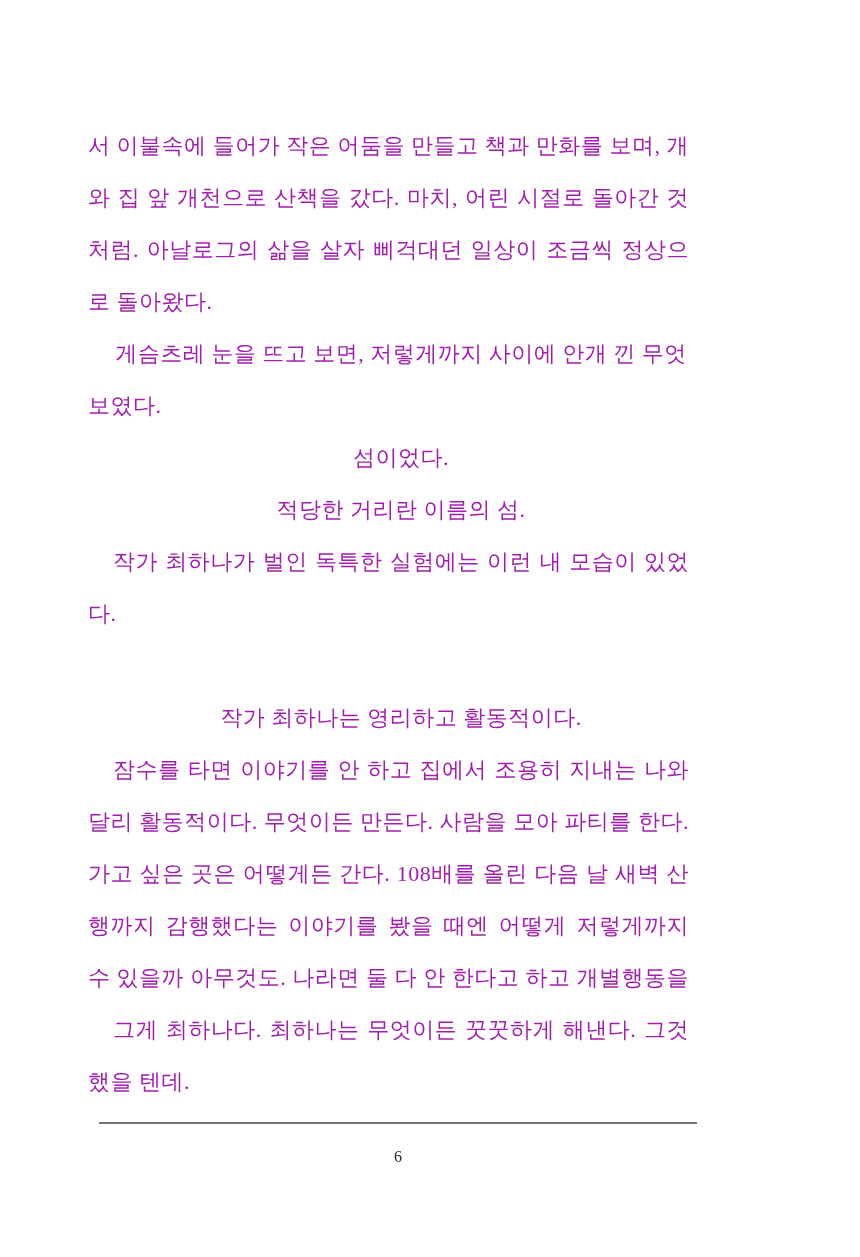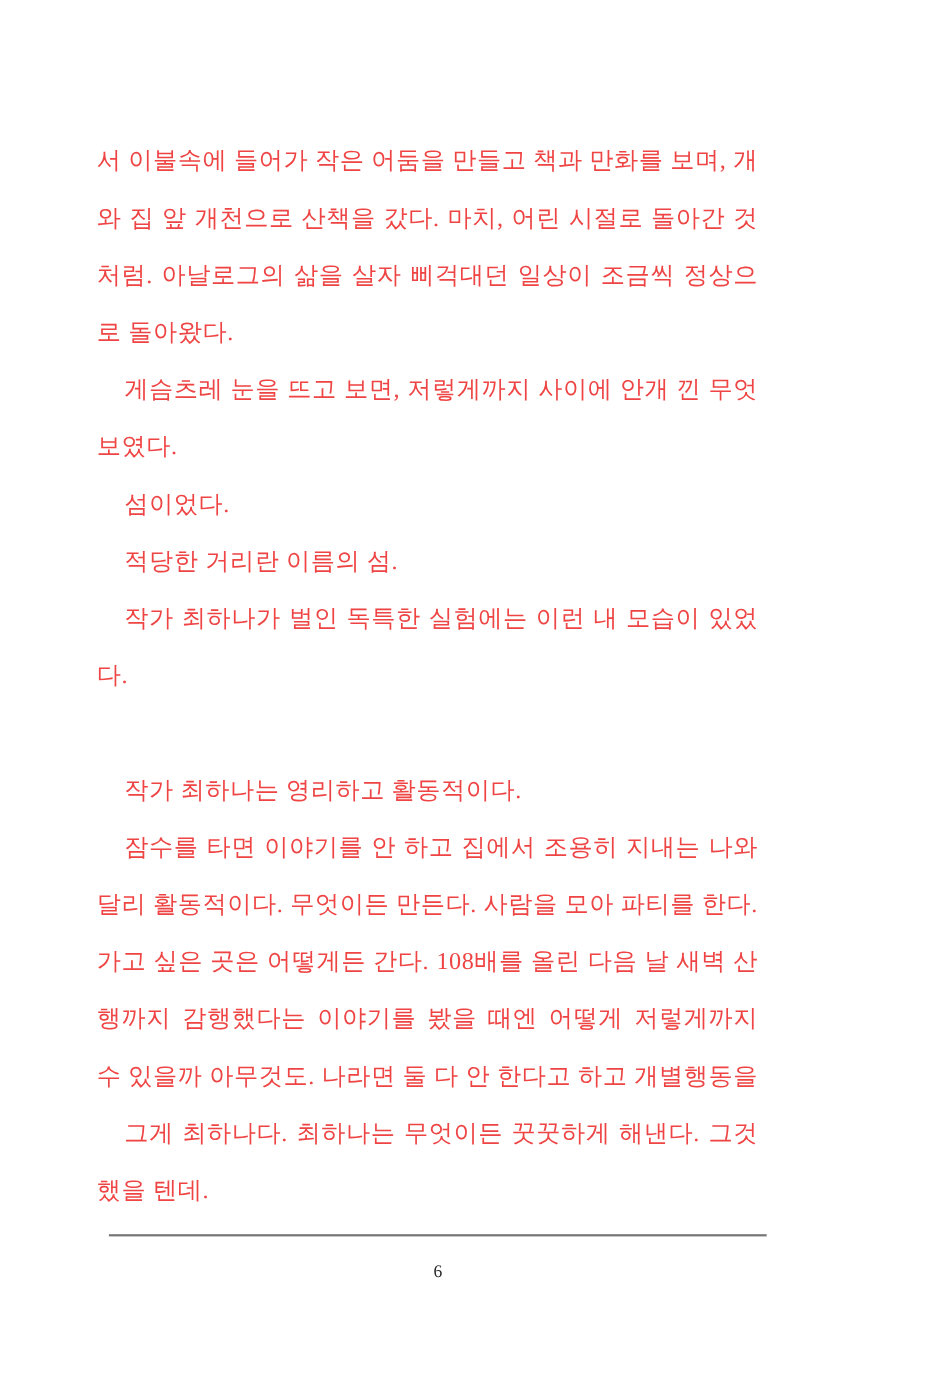--- a/index.html
+++ b/index.html
@@ -22,33 +22,34 @@
   .text-block {
     position: absolute;
     left: 88px;
     top: 120px;
     width: 601px;
   }
   .line {
     height: 52px;
     line-height: 52px;
     font-size: 22px;
-    color: #ef4444;
+    color: #a21caf;
     letter-spacing: 0.5px;
     white-space: normal;
     overflow: hidden;
     text-align: left;
     font-family: Liberation Serif, serif;
   }
   .line.justify {
     text-align: justify;
     text-align-last: justify;
   }
   .line.indent {
     text-indent: 25px;
+    text-align: center;
   }
   .line.blank {
     
   }
   .footer-rule {
     position: absolute;
     left: 99px;
     top: 1122px;
     width: 598px;
     height: 2px;

